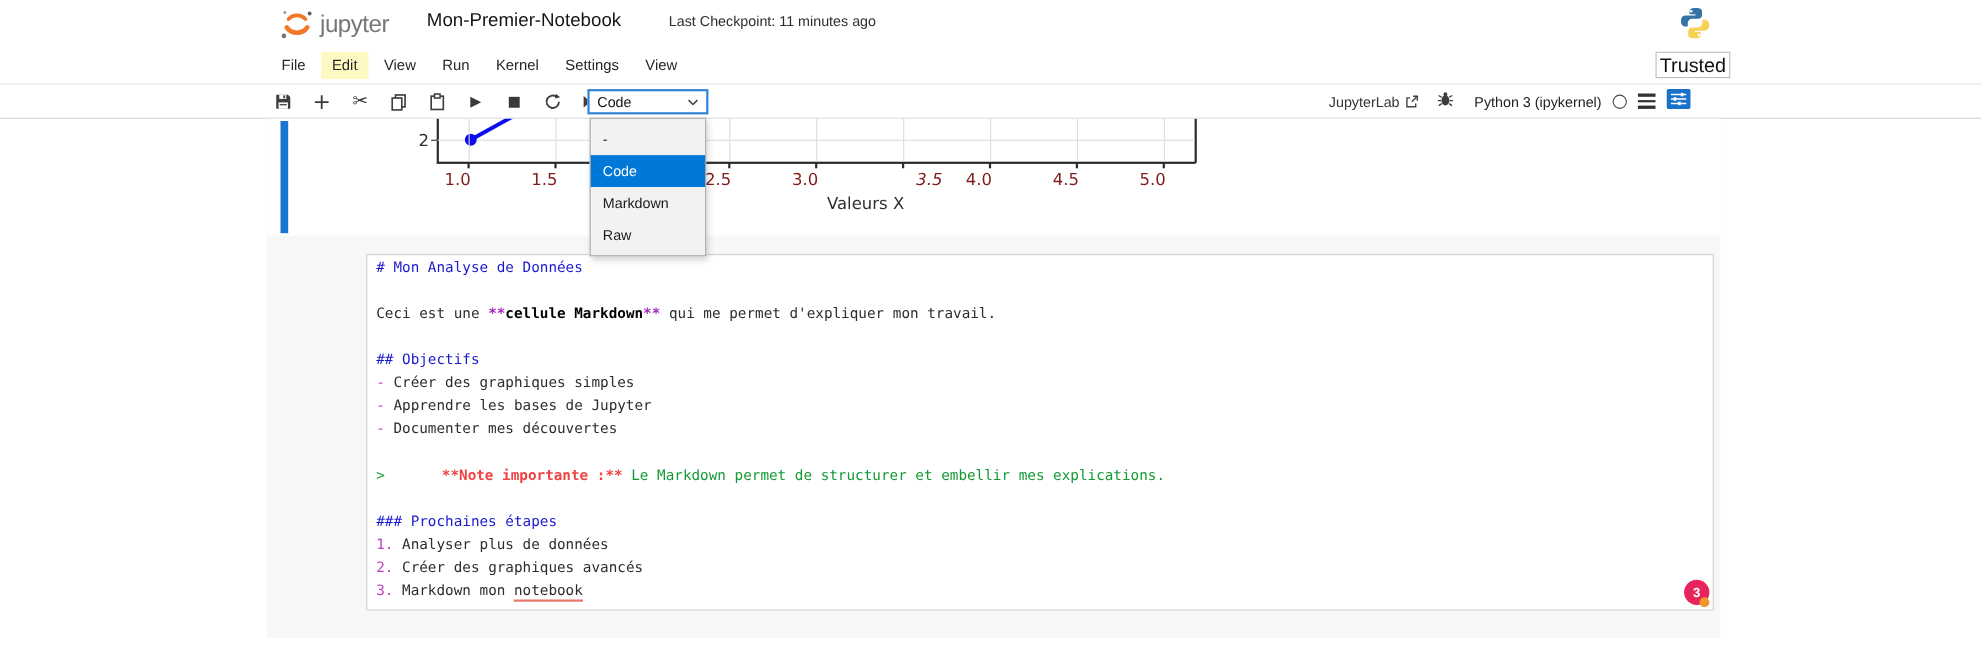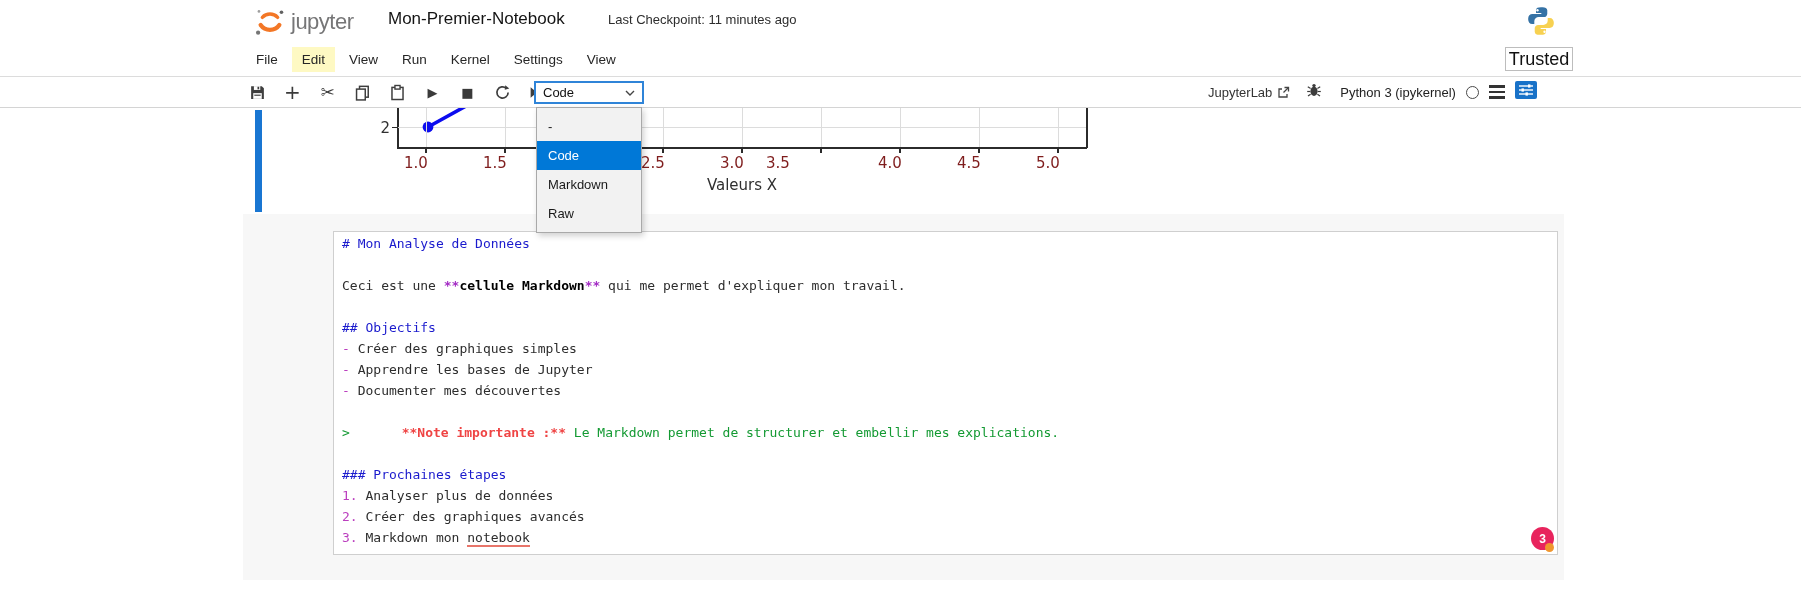--- a/index.html
+++ b/index.html
@@ -50,21 +50,21 @@
   .spine-v { position:absolute; width:1.5px; background:#2b2b2b; top:108px; height:40px; }
   .spine-h { position:absolute; left:397px; top:147px; width:690px; height:1.5px; background:#2b2b2b; }
   .vgrid { position:absolute; top:108px; height:39px; width:1px; background:#dcdcdc; }
   .hgrid { position:absolute; left:398px; top:127px; width:688px; height:1px; background:#dcdcdc; }
   .xtickmark { position:absolute; top:148px; width:1.5px; height:4.5px; background:#2b2b2b; }
   .xtick-label { position:absolute; top:154px; width:44px; text-align:left;
                  font:15px "DejaVu Sans", sans-serif; color:#7f1d1d; }
   .ytick-label { position:absolute; left:358px; top:119px; width:32px; text-align:right;
                  font:15px "DejaVu Sans", sans-serif; color:#303030; }
   .ytickmark { position:absolute; left:392px; top:126.5px; width:5px; height:1.5px; background:#2b2b2b; }
-  .xaxis-label { position:absolute; left:662px; top:176px; width:160px; text-align:center;
+  .xaxis-label { position:absolute; left:662px; top:176px; width:160px; text-align:right;
                  font:15px "DejaVu Sans", sans-serif; color:#303030; }
   .plot-line-svg { position:absolute; left:420px; top:108px; }
 
   
   .dropdown { position:absolute; left:536px; top:107px; width:106px; background:#f2f2f2;
               border:1px solid #a9a9a9; box-shadow:2px 3px 6px rgba(0,0,0,0.18); padding:4px 0; z-index:50; }
   .dd-item { height:29px; display:flex; align-items:center; padding-left:11px; font-size:13px; color:#1a1a1a; }
   .dd-item.selected { background:#0078d7; color:#fff; }
 
   
@@ -259,21 +259,21 @@
       <div class="xtickmark" style="left: 583.25px;"></div>
       <div class="xtick-label" style="left: 562px;">2.0</div>
       <div class="vgrid" style="left: 662.5px;"></div>
       <div class="xtickmark" style="left: 662.25px;"></div>
       <div class="xtick-label" style="left: 641px;">2.5</div>
       <div class="vgrid" style="left: 741.5px;"></div>
       <div class="xtickmark" style="left: 741.25px;"></div>
       <div class="xtick-label" style="left: 720px;">3.0</div>
       <div class="vgrid" style="left: 820.5px;"></div>
       <div class="xtickmark" style="left: 820.25px;"></div>
-      <div class="xtick-label" style="left: 766px;">3.5</div>
+      <div class="xtick-label" style="left: 833px; font-style: italic;">3.5</div>
       <div class="vgrid" style="left: 899.5px;"></div>
       <div class="xtickmark" style="left: 899.25px;"></div>
       <div class="xtick-label" style="left: 878px;">4.0</div>
       <div class="vgrid" style="left: 978.5px;"></div>
       <div class="xtickmark" style="left: 978.25px;"></div>
       <div class="xtick-label" style="left: 957px;">4.5</div>
       <div class="vgrid" style="left: 1057.5px;"></div>
       <div class="xtickmark" style="left: 1057.25px;"></div>
       <div class="xtick-label" style="left: 1036px;">5.0</div>
     </div>

